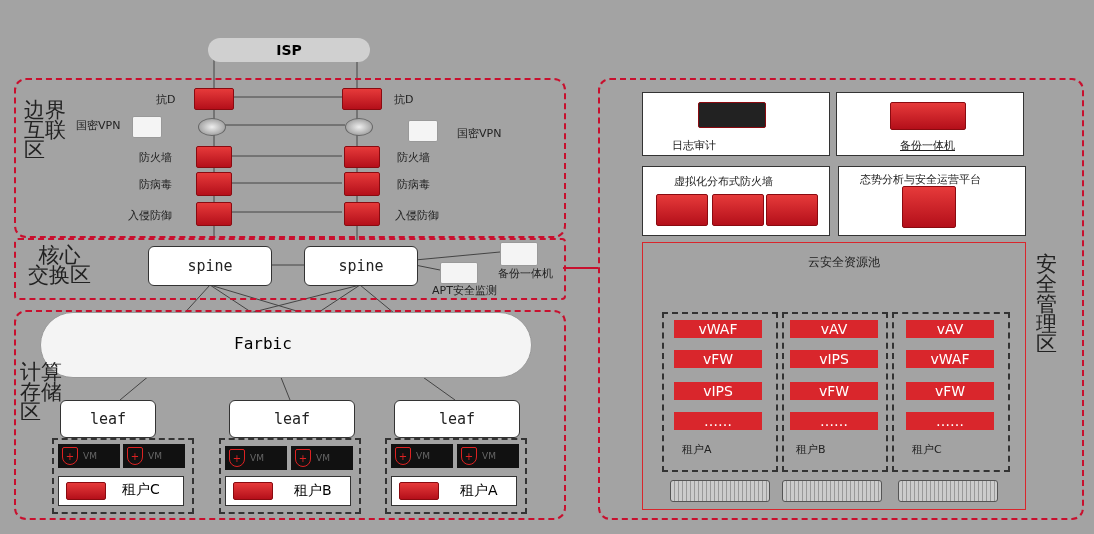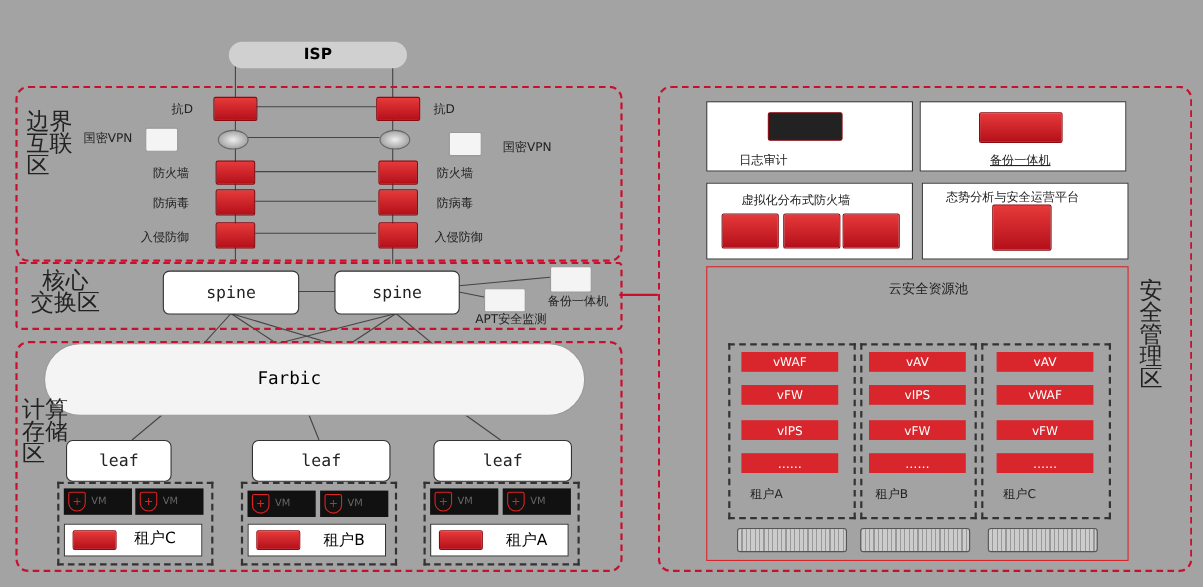--- a/index.html
+++ b/index.html
@@ -8,21 +8,21 @@
   .zone-label { position:absolute; font-size:21px; color:#222; line-height:20px; }
   .lbl { position:absolute; font-size:11px; color:#222; white-space:nowrap; }
   .dev { position:absolute; background:linear-gradient(#e63a3a,#b40f1a); border:1px solid #8a0a10; border-radius:2px; }
   .dev.white { background:#f4f4f4; border:1px solid #999; }
   .router { position:absolute; width:26px; height:16px; border-radius:50%; background:radial-gradient(#eee,#888); border:1px solid #666; }
   .box { position:absolute; border:1.5px solid #333; border-radius:6px; background:#fff; display:flex; align-items:center; justify-content:center; font-family:"DejaVu Sans Mono", monospace; font-size:15px; color:#222; }
   .vm { position:absolute; width:62px; height:24px; background:#111; color:#666; font-size:9px; display:flex; align-items:center; }
   .shield { width:14px; height:16px; margin:0 5px 0 4px; border:1.5px solid #d22; border-radius:2px 2px 8px 8px; color:#d22; font-size:10px; display:flex; align-items:center; justify-content:center; }
   .tenant-box { position:absolute; border:2px dashed #333; }
   .rect { position:absolute; border:1px solid #333; background:#fff; }
-  .redbar { position:absolute; background:#d9262c; color:#fff; font-size:11px; display:flex; align-items:center; justify-content:center; }
+  .redbar { position:absolute; background:#d9262c; color:#fff; font-size:14px; display:flex; align-items:center; justify-content:center; }
   .server { position:absolute; width:98px; height:20px; border:1px solid #555; border-radius:3px; background:repeating-linear-gradient(90deg,#ccc 0 3px,#999 3px 4px); }
   svg.lines { position:absolute; left:0; top:0; }
 </style>
 </head>
 <body>
 
 <div class="canvas">
 
   <svg class="lines" width="1094" height="534">
     <g stroke="#444" stroke-width="1" fill="none">

